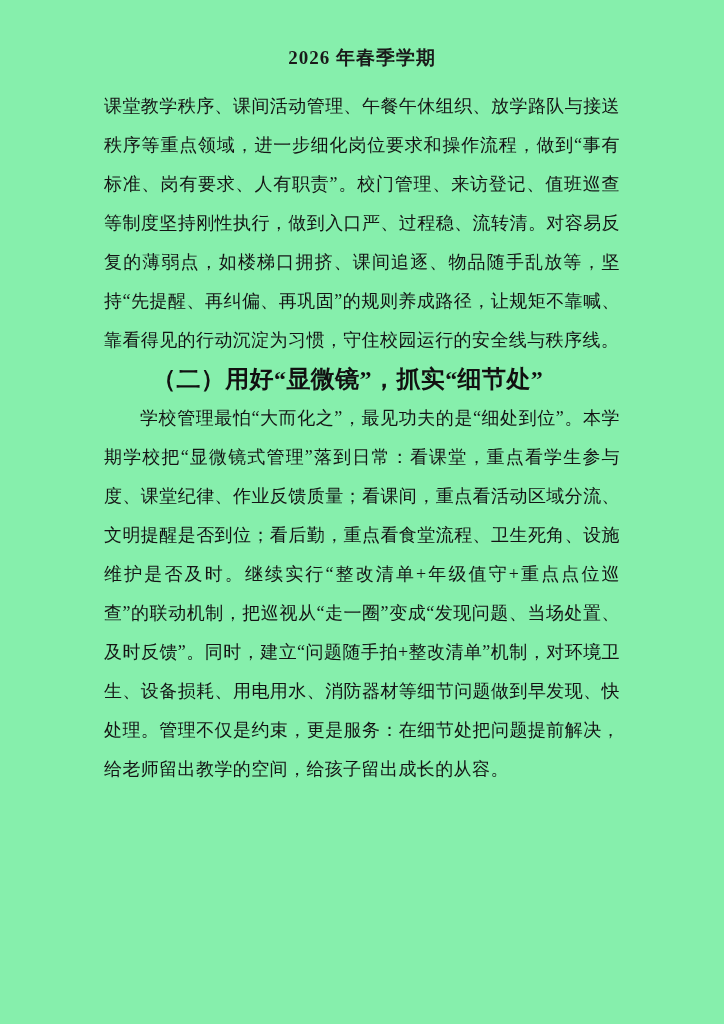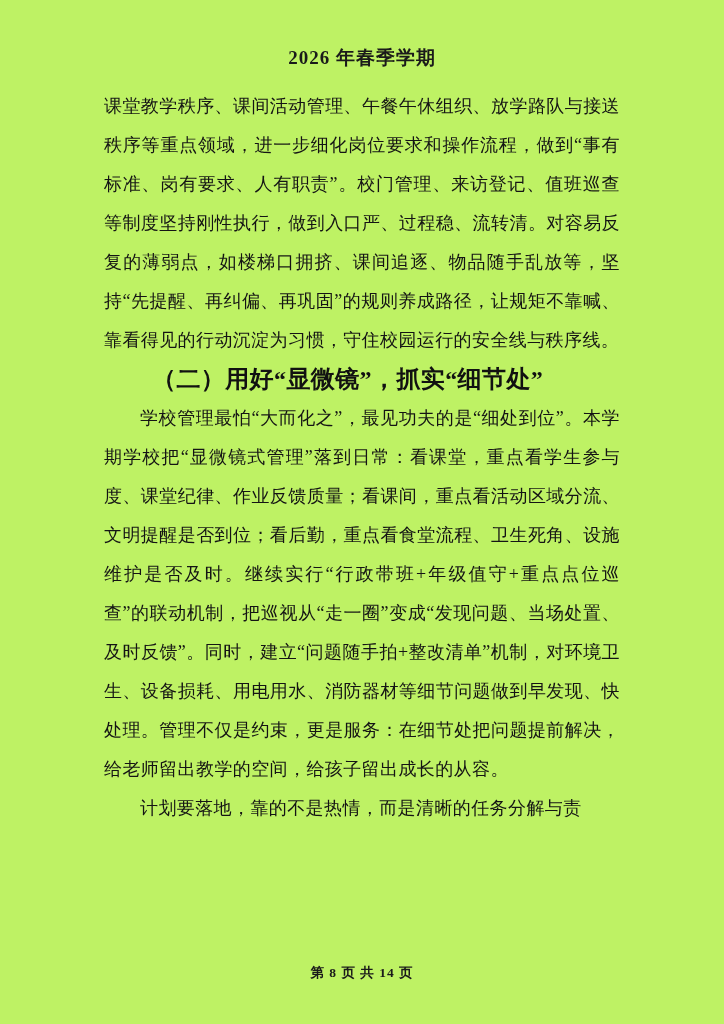--- a/index.html
+++ b/index.html
@@ -13,21 +13,21 @@
     font-family: "Liberation Serif", "DejaVu Serif", serif;
     color: #111111;
     overflow: hidden;
   }
   .page {
     position: relative;
     width: 724px;
     height: 1024px;
     box-sizing: border-box;
     padding: 36px 104px 4px 104px;
-    background: #bef264;
+    background: #86efac;
   }
   .doc-header {
     text-align: center;
     font-size: 19px;
     font-weight: 700;
     letter-spacing: 1px;
     color: #1a1a1a;
     margin: 8px 0 14px 0;
     line-height: 1.5;
   }
@@ -71,22 +71,18 @@
 <body>
 
 <div class="page">
 
   <div class="doc-header">2026 年春季学期</div>
 
   <p class="para">课堂教学秩序、课间活动管理、午餐午休组织、放学路队与接送秩序等重点领域，进一步细化岗位要求和操作流程，做到“事有标准、岗有要求、人有职责”。校门管理、来访登记、值班巡查等制度坚持刚性执行，做到入口严、过程稳、流转清。对容易反复的薄弱点，如楼梯口拥挤、课间追逐、物品随手乱放等，坚持“先提醒、再纠偏、再巩固”的规则养成路径，让规矩不靠喊、靠看得见的行动沉淀为习惯，守住校园运行的安全线与秩序线。</p>
 
   <p class="heading">（二）用好“显微镜”，抓实“细节处”</p>
 
-  <p class="para indent">学校管理最怕“大而化之”，最见功夫的是“细处到位”。本学期学校把“显微镜式管理”落到日常：看课堂，重点看学生参与度、课堂纪律、作业反馈质量；看课间，重点看活动区域分流、文明提醒是否到位；看后勤，重点看食堂流程、卫生死角、设施维护是否及时。继续实行“行政带班+年级值守+重点点位巡查”的联动机制，把巡视从“走一圈”变成“发现问题、当场处置、及时反馈”。同时，建立“问题随手拍+整改清单”机制，对环境卫生、设备损耗、用电用水、消防器材等细节问题做到早发现、快处理。管理不仅是约束，更是服务：在细节处把问题提前解决，给老师留出教学的空间，给孩子留出成长的从容。</p>
+  <p class="para indent">学校管理最怕“大而化之”，最见功夫的是“细处到位”。本学期学校把“显微镜式管理”落到日常：看课堂，重点看学生参与度、课堂纪律、作业反馈质量；看课间，重点看活动区域分流、文明提醒是否到位；看后勤，重点看食堂流程、卫生死角、设施维护是否及时。继续实行“整改清单+年级值守+重点点位巡查”的联动机制，把巡视从“走一圈”变成“发现问题、当场处置、及时反馈”。同时，建立“问题随手拍+整改清单”机制，对环境卫生、设备损耗、用电用水、消防器材等细节问题做到早发现、快处理。管理不仅是约束，更是服务：在细节处把问题提前解决，给老师留出教学的空间，给孩子留出成长的从容。</p>
 
 
-  <p class="para indent">计划要落地，靠的不是热情，而是清晰的任务分解与责</p>
 
-  <div class="footer">
-    <span class="num">第 8 页 共 14 页</span>
-  </div>
 
 </div>
 
 </body></html>

